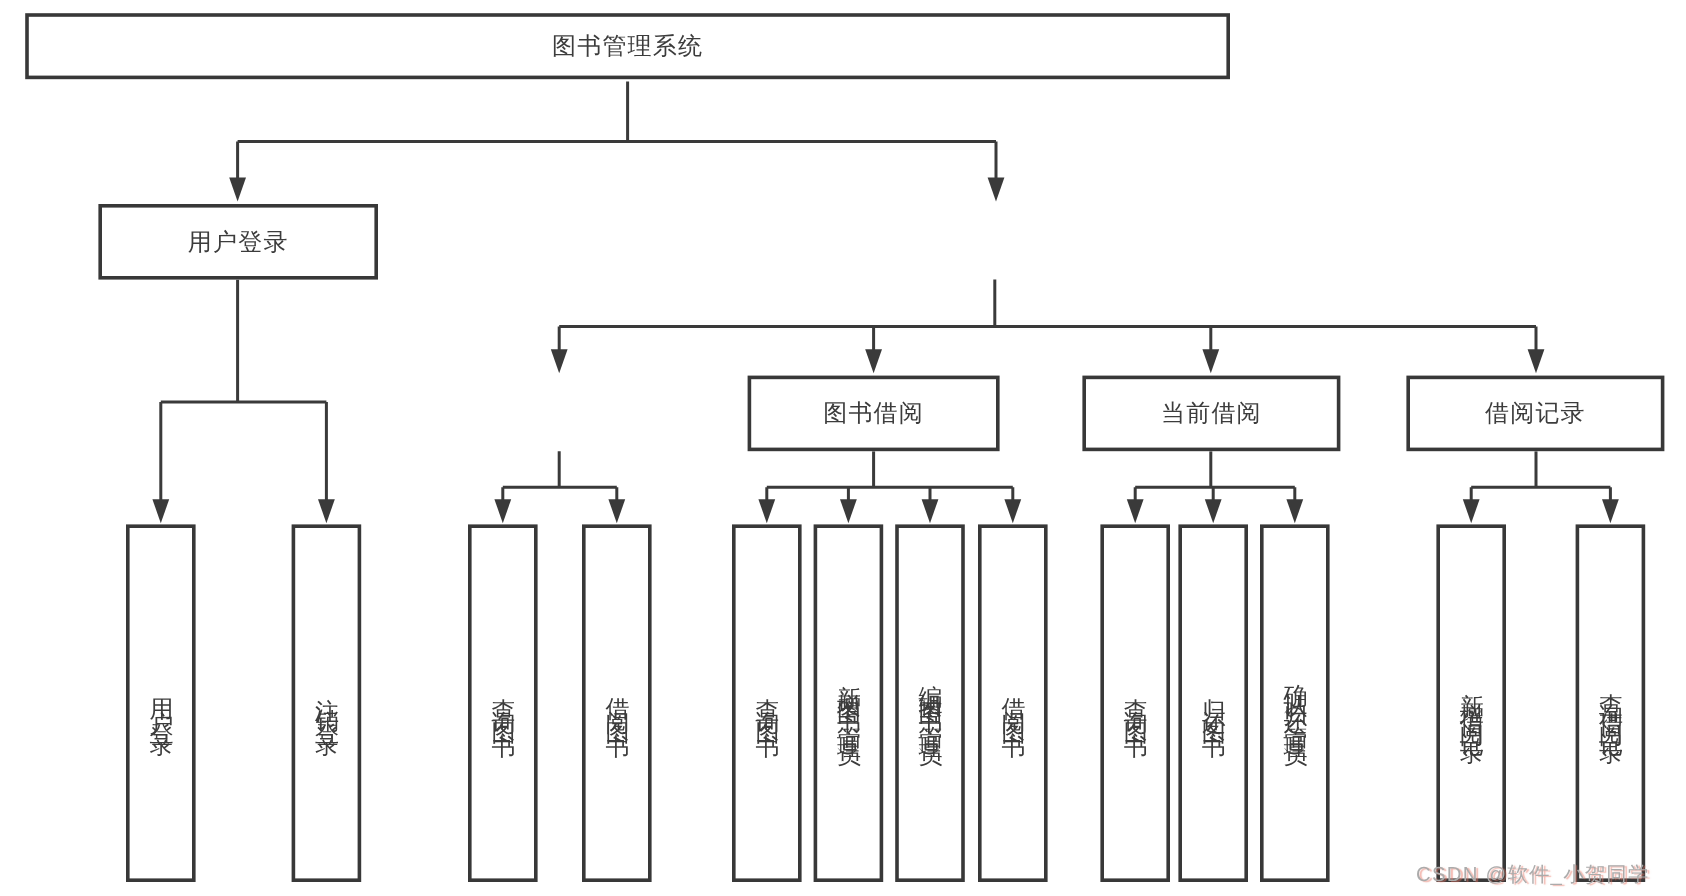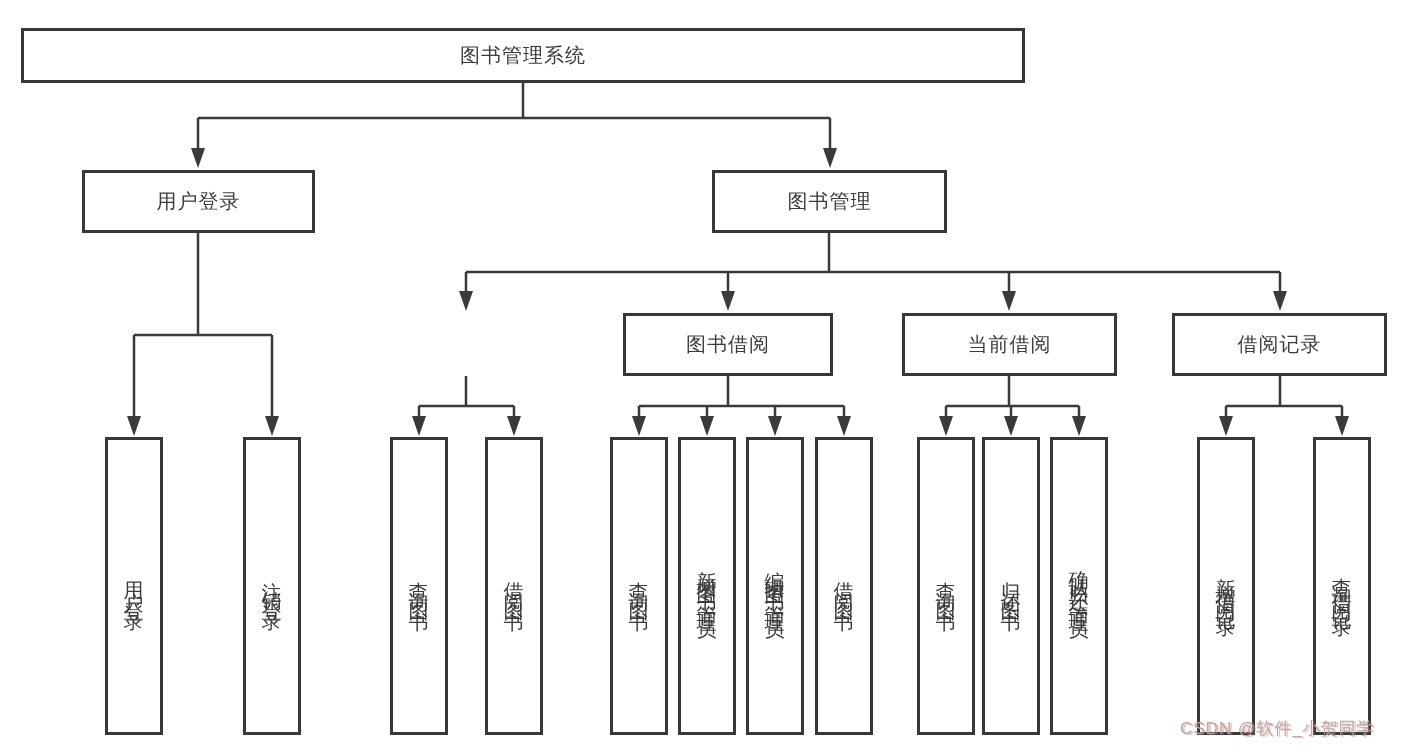--- a/index.html
+++ b/index.html
@@ -100,24 +100,23 @@
       <polygon points="768,416 782,416 775,436"></polygon>
       <polygon points="837,416 851,416 844,436"></polygon>
       <polygon points="939,416 953,416 946,436"></polygon>
       <polygon points="1004,416 1018,416 1011,436"></polygon>
       <polygon points="1072,416 1086,416 1079,436"></polygon>
       <polygon points="1219,416 1233,416 1226,436"></polygon>
       <polygon points="1335,416 1349,416 1342,436"></polygon>
     </g>
   </svg>
 
-  <div class="node" style="left:21px; top:28px; width:1004px; height:55px;">图书管理系统</div>
+  <div class="node" style="left:21px; top:11px; width:1004px; height:55px;">图书管理系统</div>
 
   <div class="node" style="left:82px; top:170px; width:233px; height:63px;">用户登录</div>
-  <div class="node" style="left:712px; top:170px; width:235px; height:63px;">图书管理</div>
 
   <div class="node" style="left:902px; top:313px; width:215px; height:63px;">当前借阅</div>
   <div class="node" style="left:623px; top:313px; width:210px; height:63px;">图书借阅</div>
   <div class="node" style="left:1172px; top:313px; width:215px; height:63px;">借阅记录</div>
 
   <div class="vnode" style="left:105px; top:437px; width:58px; height:298px;">用户登录</div>
   <div class="vnode" style="left:243px; top:437px; width:58px; height:298px;">注销登录</div>
 
   <div class="vnode" style="left:390px; top:437px; width:58px; height:298px;">查询图书</div>
   <div class="vnode" style="left:485px; top:437px; width:58px; height:298px;">借阅图书</div>

